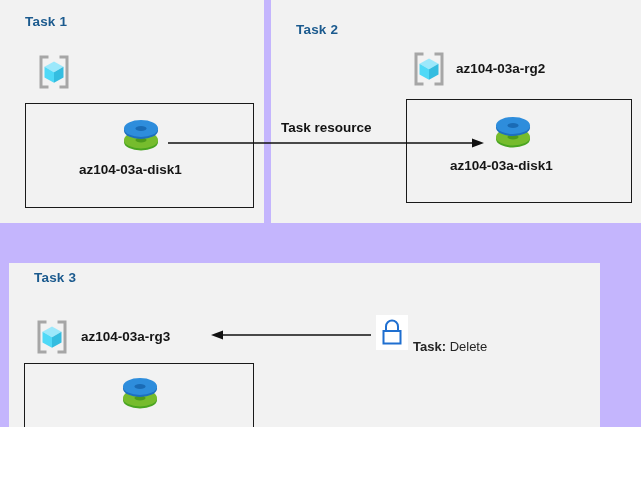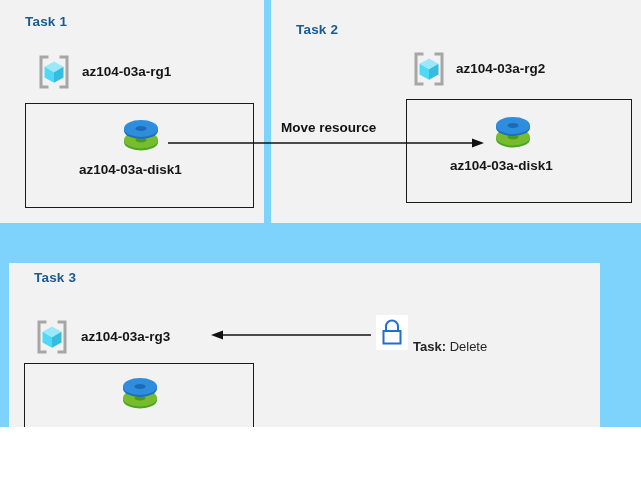--- a/index.html
+++ b/index.html
@@ -9,21 +9,21 @@
     background: #ffffff;
   }
   body {
     font-family: "Liberation Sans", sans-serif;
     -webkit-font-smoothing: antialiased;
   }
   #canvas {
     position: relative;
     width: 641px;
     height: 427px;
-    background: #7dd3fc;
+    background: #c4b5fd;
     overflow: hidden;
   }
   .panel {
     position: absolute;
     background: #f2f2f2;
   }
   .task-label {
     position: absolute;
     color: #1b5a8e;
     font-size: 13.5px;
@@ -85,21 +85,20 @@
 
   <div class="icon" style="left:35px; top:53px; width:38px; height:38px;">
     <svg width="38" height="38" viewBox="0 0 38 38">
       <path d="M12 4 L6 4 L6 34 L12 34" fill="none" stroke="#a6a6a6" stroke-width="3" stroke-linecap="square"></path>
       <path d="M26 4 L32 4 L32 34 L26 34" fill="none" stroke="#a6a6a6" stroke-width="3" stroke-linecap="square"></path>
       <polygon points="19,8.5 28.5,13.8 19,19.2 9.5,13.8" fill="#9ce8fb"></polygon>
       <polygon points="9.5,13.8 19,19.2 19,29.8 9.5,24.4" fill="#4fd9f7"></polygon>
       <polygon points="19,19.2 28.5,13.8 28.5,24.4 19,29.8" fill="#34bde0"></polygon>
     </svg>
   </div>
-  <div class="res-label" style="left:82px; top:64px;">az104-03a-rg1</div>
 
   <div class="inner-box" style="left:25px; top:103px; width:229px; height:105px;"></div>
 
   <div class="icon" style="left:120px; top:115px; width:42px; height:40px;">
     <svg width="42" height="40" viewBox="0 0 42 40">
       <ellipse cx="21" cy="27" rx="17" ry="8.5" fill="#4aa521"></ellipse>
       <ellipse cx="21" cy="25" rx="17" ry="8.5" fill="#76bc2d"></ellipse>
       <ellipse cx="21" cy="25" rx="5.5" ry="2.4" fill="#4c9a1c"></ellipse>
       <ellipse cx="21" cy="15.5" rx="17" ry="8.5" fill="#1d6fbf"></ellipse>
       <ellipse cx="21" cy="13.5" rx="17" ry="8.5" fill="#2e8ddc"></ellipse>
@@ -183,15 +182,15 @@
       <line x1="168" y1="143" x2="476" y2="143" stroke="#111111" stroke-width="1.4"></line>
       <polygon points="484,143 472,138.4 472,147.6" fill="#111111"></polygon>
     </g>
 
     <g>
       <line x1="371" y1="335" x2="219" y2="335" stroke="#111111" stroke-width="1.4"></line>
       <polygon points="211,335 223,330.4 223,339.6" fill="#111111"></polygon>
     </g>
   </svg>
 
-  <div class="edge-label" style="left:281px; top:120px;">Move resource</div>
+  <div class="edge-label" style="left:281px; top:120px;">Task resource</div>
 
 </div>
 
 </body></html>

